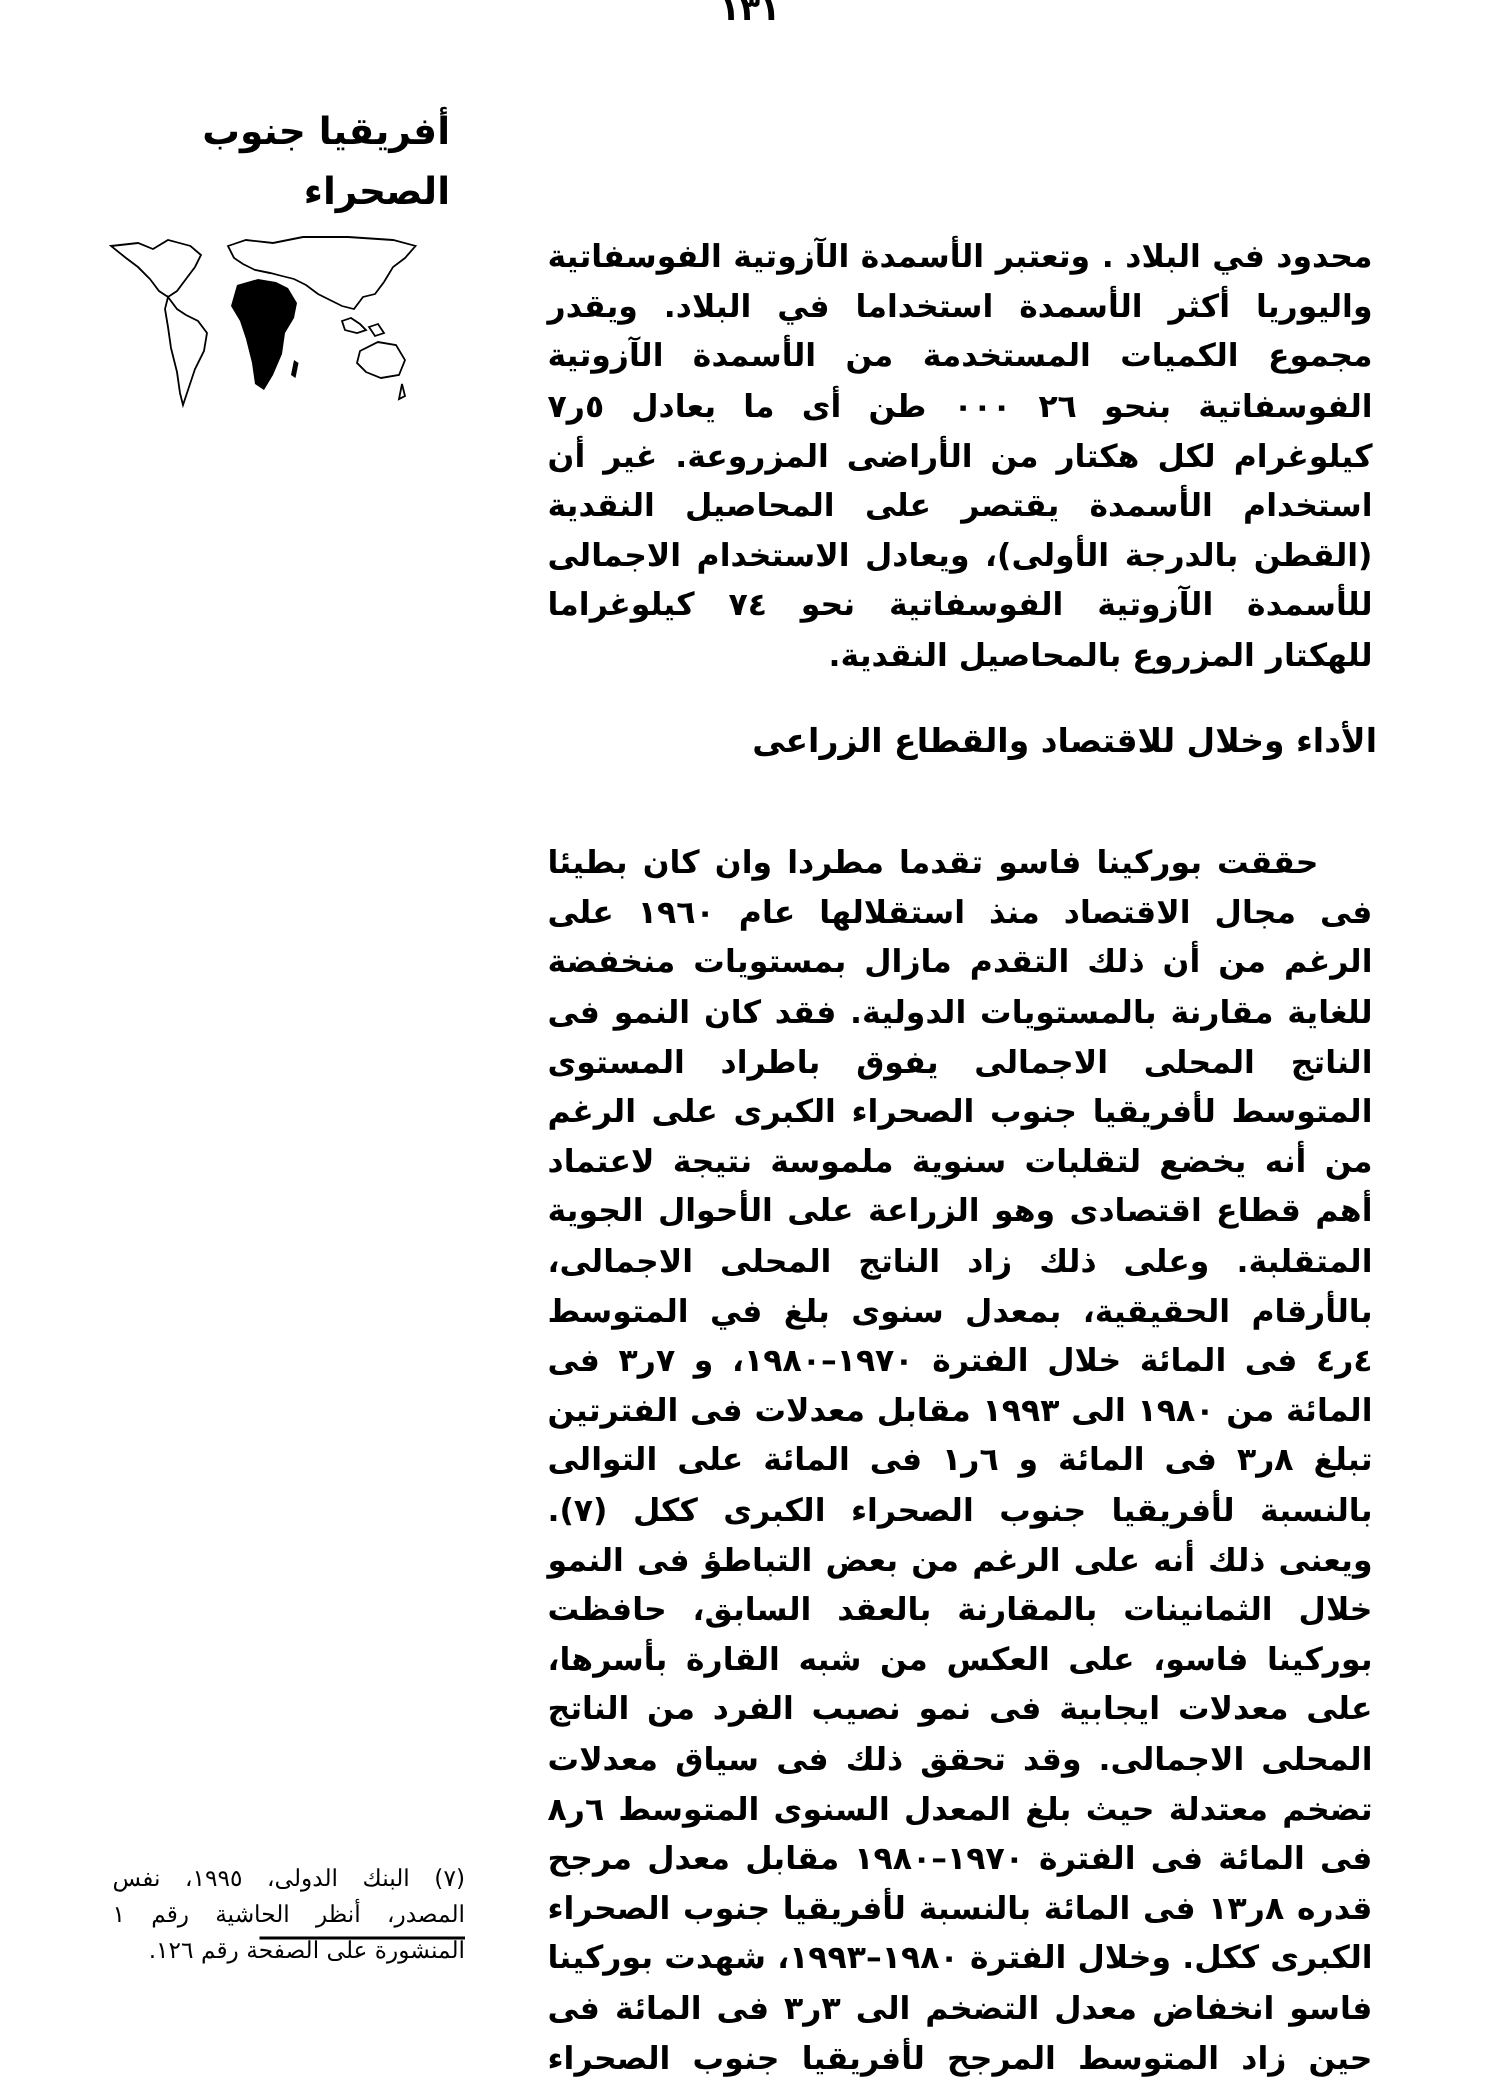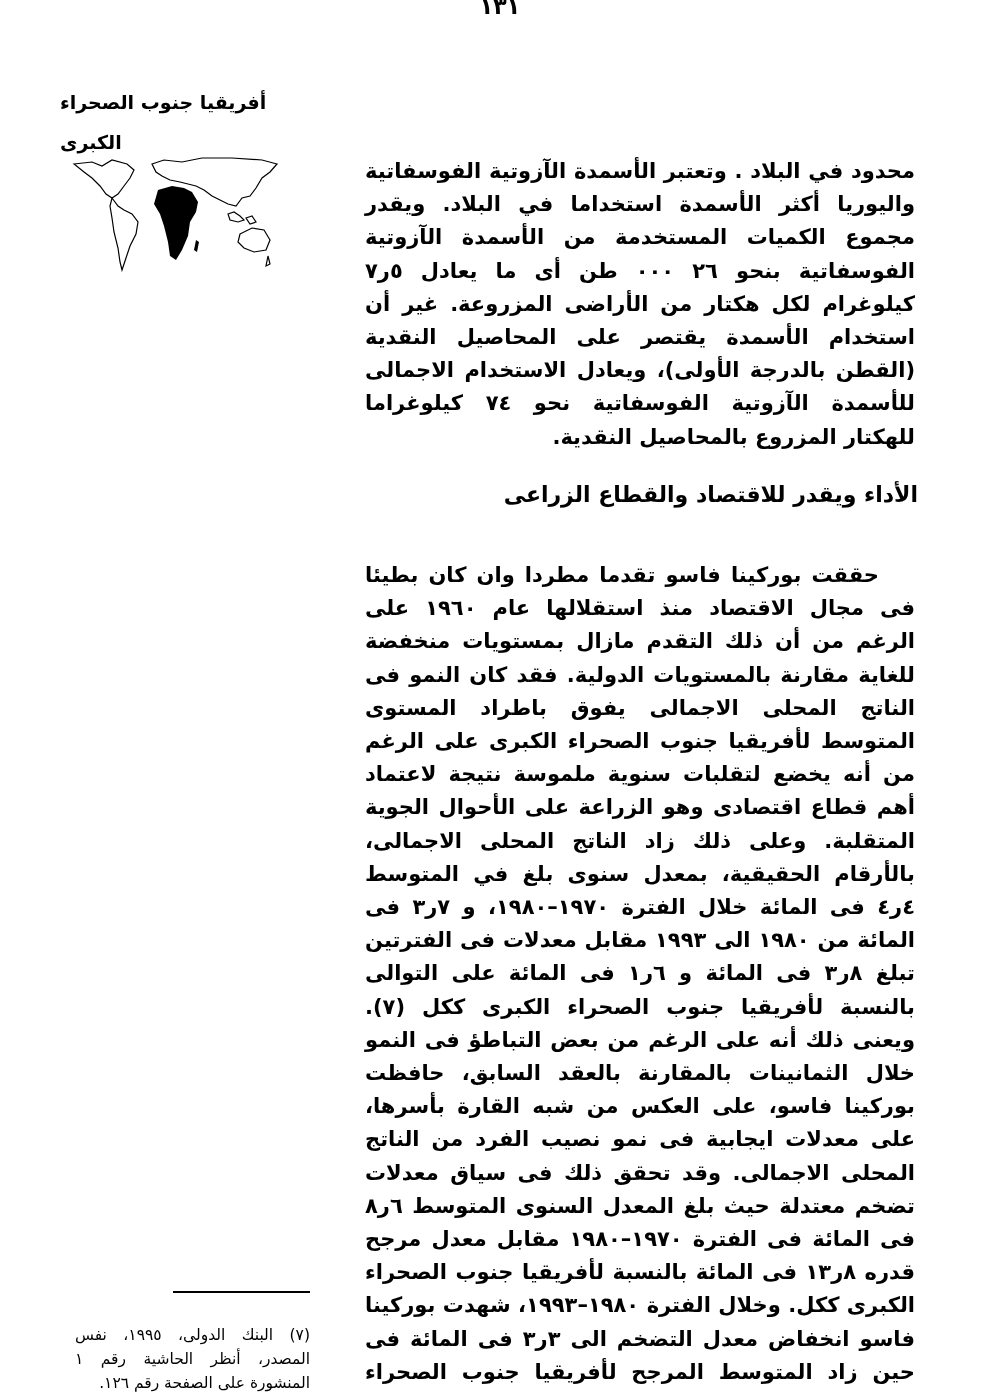--- a/index.html
+++ b/index.html
@@ -5,22 +5,22 @@
   html, body { margin: 0; padding: 0; background: #ffffff; }
   body {
     width: 1000px; height: 1396px; position: relative; overflow: hidden;
     font-family: "DejaVu Sans", sans-serif; color: #000;
   }
   .page-number {
     position: absolute; left: 0; width: 1000px; top: -6px; text-align: center;
     font-size: 22px; font-weight: bold; direction: rtl;
   }
   .sidebar-title {
-    position: absolute; left: 60px; width: 240px; top: 82px; text-align: left;
-    direction: rtl; font-weight: bold; font-size: 19px; line-height: 40px;
+    position: absolute; left: 60px; width: 240px; top: 68px; text-align: right;
+    direction: rtl; font-weight: bold; font-size: 25px; line-height: 40px;
     font-family: "DejaVu Sans", sans-serif;
   }
   .map {
     position: absolute; left: 72px; top: 156px; width: 220px; height: 120px;
   }
   .main {
     position: absolute; left: 362px; width: 556px; direction: rtl; text-align: justify;
     text-align-last: right;
   }
   .para {
@@ -32,33 +32,32 @@
     position: absolute; left: 362px; width: 556px; top: 482px; direction: rtl;
     text-align: right; font-weight: bold; font-size: 22px;
     font-family: "DejaVu Sans", sans-serif;
   }
   .p2 { top: 556px; }
   .p2 .para { text-indent: 36px; }
   .fn-rule {
     position: absolute; left: 173px; top: 1291px; width: 137px; height: 2px; background: #000;
   }
   .footnote {
-    position: absolute; left: 75px; width: 235px; top: 1323px; direction: rtl;
+    position: absolute; left: 75px; width: 235px; top: 1240px; direction: rtl;
     text-align: justify; text-align-last: right; font-size: 15.5px; line-height: 24px;
     font-family: "DejaVu Sans", sans-serif;
   }
 </style>
 </head>
 <body>
 
 <div class="page-number">١٣١</div>
 
 <div class="sidebar-title">
   <div>أفريقيا جنوب الصحراء</div>
-  <div>الكبرى</div>
 </div>
 
 <svg class="map" viewBox="0 0 220 120" xmlns="http://www.w3.org/2000/svg">
   <g fill="none" stroke="#000" stroke-width="1.2">
 
     <path d="M2,8 L20,6 L30,10 L40,4 L55,8 L62,14 L58,22 L52,30 L46,38 L40,42 L34,38 L28,30 L20,22 L12,16 Z"></path>
 
     <path d="M40,42 L46,50 L52,54 L60,58 L66,66 L64,78 L58,90 L54,102 L50,114 L48,106 L46,92 L42,76 L40,62 L38,50 Z"></path>
 
     <path d="M80,8 L92,4 L110,6 L130,2 L160,2 L190,4 L205,8 L198,16 L190,22 L184,32 L178,40 L170,42 L164,50 L156,48 L148,44 L140,40 L132,34 L124,30 L116,28 L108,26 L98,24 L90,20 L84,16 Z"></path>
@@ -71,20 +70,20 @@
   </g>
 
   <path d="M86,34 L100,30 L112,32 L120,36 L126,46 L124,56 L118,66 L116,80 L110,94 L104,104 L98,100 L96,86 L92,70 L88,58 L82,48 Z" fill="#000"></path>
   <path d="M124,84 L127,86 L125,96 L122,94 Z" fill="#000"></path>
 </svg>
 
 <div class="main p1">
   <p class="para">محدود في البلاد . وتعتبر الأسمدة الآزوتية الفوسفاتية واليوريا أكثر الأسمدة استخداما في البلاد. ويقدر مجموع الكميات المستخدمة من الأسمدة الآزوتية الفوسفاتية بنحو ٢٦ ٠٠٠ طن أى ما يعادل ٥ر٧ كيلوغرام لكل هكتار من الأراضى المزروعة. غير أن استخدام الأسمدة يقتصر على المحاصيل النقدية (القطن بالدرجة الأولى)، ويعادل الاستخدام الاجمالى للأسمدة الآزوتية الفوسفاتية نحو ٧٤ كيلوغراما للهكتار المزروع بالمحاصيل النقدية.</p>
 </div>
 
-<div class="heading">الأداء ويقدر للاقتصاد والقطاع الزراعى</div>
+<div class="heading">الأداء وخلال للاقتصاد والقطاع الزراعى</div>
 
 <div class="main p2">
   <p class="para">حققت بوركينا فاسو تقدما مطردا وان كان بطيئا فى مجال الاقتصاد منذ استقلالها عام ١٩٦٠ على الرغم من أن ذلك التقدم مازال بمستويات منخفضة للغاية مقارنة بالمستويات الدولية. فقد كان النمو فى الناتج المحلى الاجمالى يفوق باطراد المستوى المتوسط لأفريقيا جنوب الصحراء الكبرى على الرغم من أنه يخضع لتقلبات سنوية ملموسة نتيجة لاعتماد أهم قطاع اقتصادى وهو الزراعة على الأحوال الجوية المتقلبة. وعلى ذلك زاد الناتج المحلى الاجمالى، بالأرقام الحقيقية، بمعدل سنوى بلغ في المتوسط ٤ر٤ فى المائة خلال الفترة ١٩٧٠–١٩٨٠، و ٧ر٣ فى المائة من ١٩٨٠ الى ١٩٩٣ مقابل معدلات فى الفترتين تبلغ ٨ر٣ فى المائة و ٦ر١ فى المائة على التوالى بالنسبة لأفريقيا جنوب الصحراء الكبرى ككل (٧). ويعنى ذلك أنه على الرغم من بعض التباطؤ فى النمو خلال الثمانينات بالمقارنة بالعقد السابق، حافظت بوركينا فاسو، على العكس من شبه القارة بأسرها، على معدلات ايجابية فى نمو نصيب الفرد من الناتج المحلى الاجمالى. وقد تحقق ذلك فى سياق معدلات تضخم معتدلة حيث بلغ المعدل السنوى المتوسط ٦ر٨ فى المائة فى الفترة ١٩٧٠–١٩٨٠ مقابل معدل مرجح قدره ٨ر١٣ فى المائة بالنسبة لأفريقيا جنوب الصحراء الكبرى ككل. وخلال الفترة ١٩٨٠–١٩٩٣، شهدت بوركينا فاسو انخفاض معدل التضخم الى ٣ر٣ فى المائة فى حين زاد المتوسط المرجح لأفريقيا جنوب الصحراء الكبرى ككل الى</p>
 </div>
 
 <div class="fn-rule"></div>
 <div class="footnote">(٧) البنك الدولى، ١٩٩٥، نفس المصدر، أنظر الحاشية رقم ١ المنشورة على الصفحة رقم ١٢٦.</div>
 
 </body></html>

